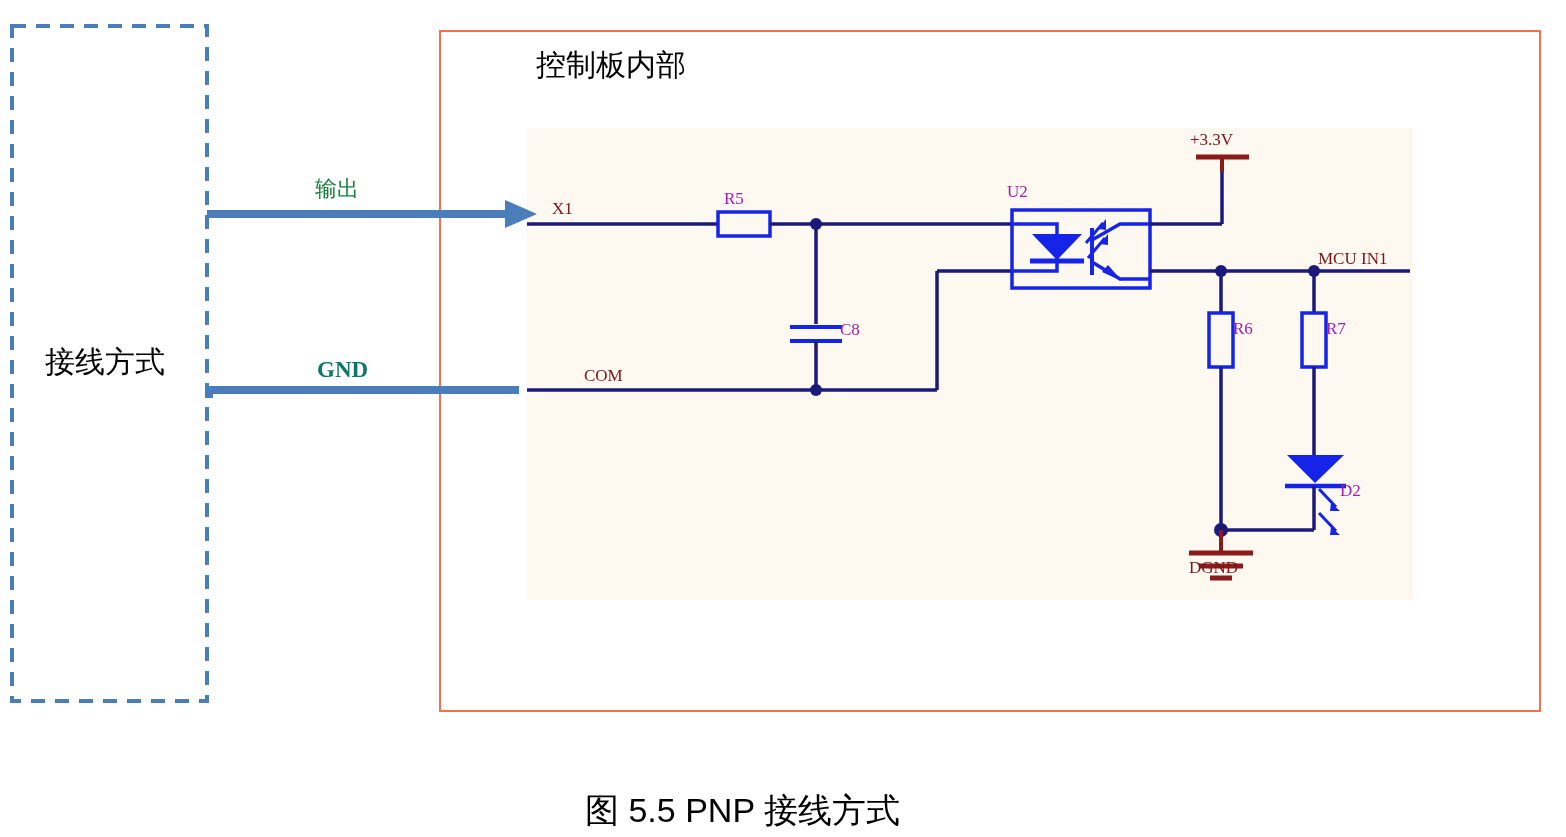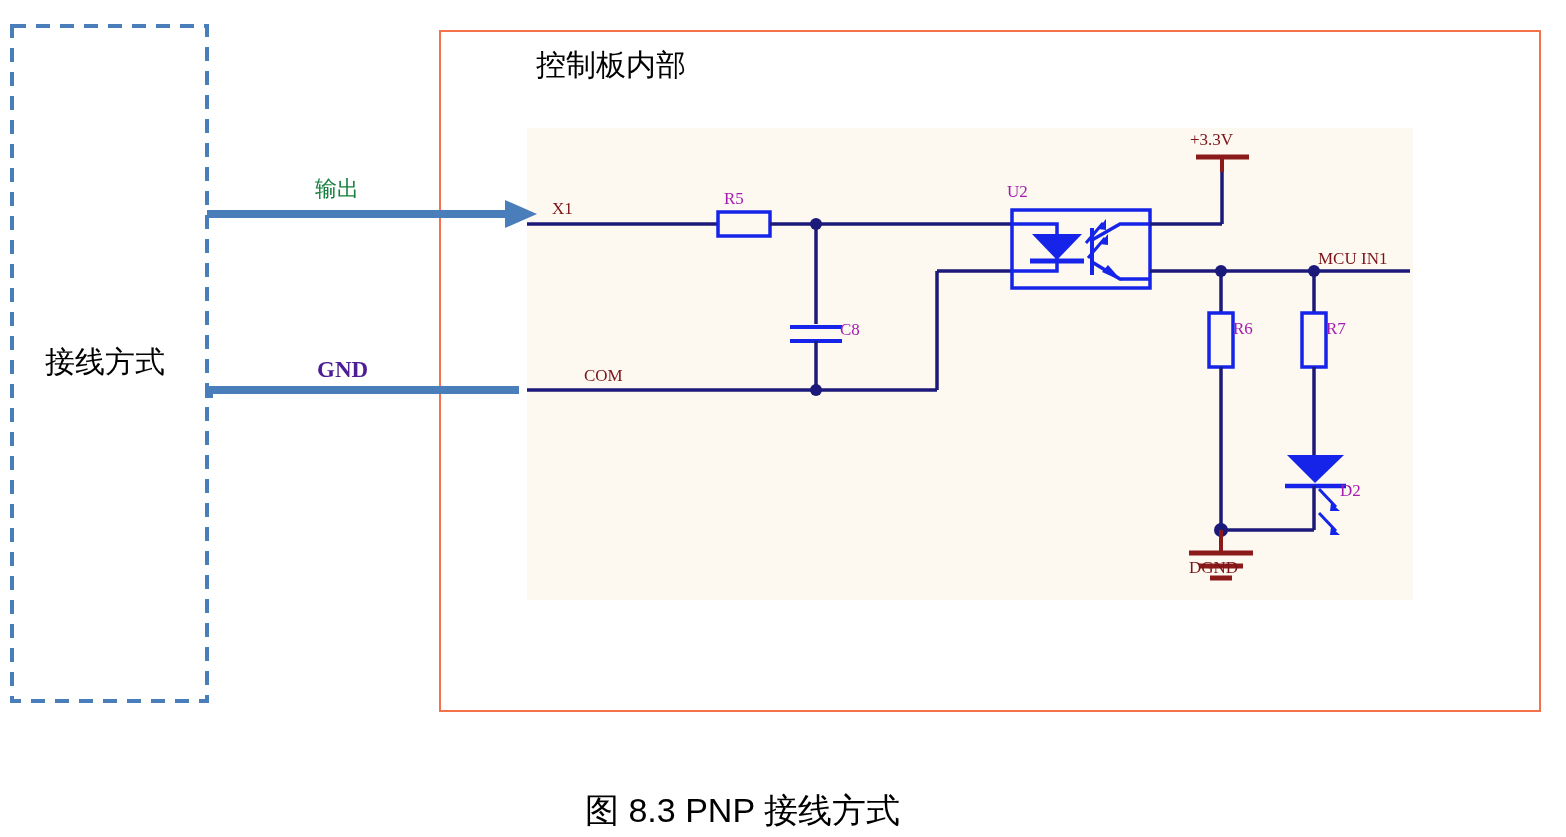--- a/index.html
+++ b/index.html
@@ -8,21 +8,21 @@
     background:#ffffff;
     font-family:"Liberation Serif", serif;
     overflow:hidden;
   }
   #stage{position:relative;width:1566px;height:795px;}
   svg{position:absolute;left:0;top:0;}
   .lbl{position:absolute;white-space:nowrap;line-height:1;}
   .cn-title{font-family:"Liberation Serif", serif;font-size:30px;color:#000;}
   .cn-dev{font-family:"Liberation Serif", serif;font-size:30px;color:#000;}
   .cn-out{font-family:"Liberation Serif", serif;font-size:22px;color:#15803d;}
-  .gnd-lab{font-family:"Liberation Serif", serif;font-size:23px;font-weight:bold;color:#4c1d95;}
+  .gnd-lab{font-family:"Liberation Serif", serif;font-size:23px;font-weight:bold;color:#0f766e;}
   .net{font-family:"Liberation Serif", serif;font-size:17px;color:#7B1418;}
   .ref{font-family:Liberation Serif, serif;font-size:17px;color:#a21caf;}
   .caption{font-family:"Liberation Sans", sans-serif;font-size:34px;color:#000;}
 </style>
 </head>
 <body>
 
 <div id="stage">
 
   <svg width="1566" height="837">
@@ -157,15 +157,15 @@
   <div class="lbl ref" style="left:840px;top:321px;text-align:right;">C8</div>
 
   <div class="lbl ref" style="left:1007px;top:183px;">U2</div>
 
   <div class="lbl ref" style="left:1233px;top:320px;">R6</div>
 
   <div class="lbl ref" style="left:1326px;top:320px;">R7</div>
 
   <div class="lbl ref" style="left:1340px;top:482px;">D2</div>
 
-  <div class="lbl caption" style="left:585px;top:793px;">图 8.3 PNP 接线方式</div>
+  <div class="lbl caption" style="left:585px;top:793px;">图 5.5 PNP 接线方式</div>
 
 </div>
 
 </body></html>

